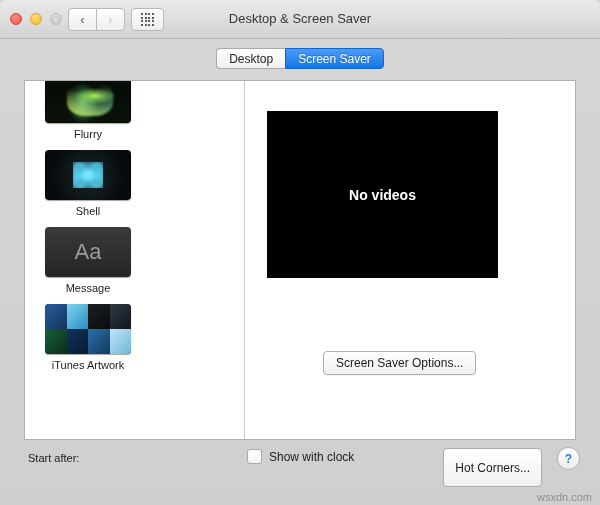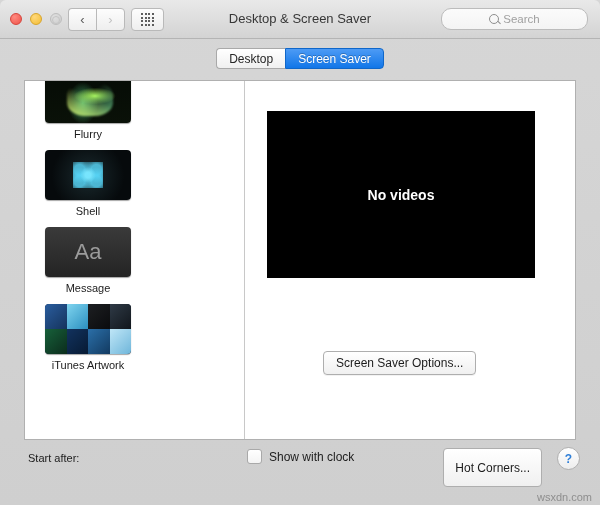--- a/index.html
+++ b/index.html
@@ -244,21 +244,21 @@
 
   
   .preview {
     flex: 1;
     position: relative;
     background: #ffffff;
   }
   .previewbox {
     position: absolute;
     left: 22px; top: 30px;
-    width: 268px; height: 167px;
+    width: 231px; height: 167px;
     background: #000;
     display: flex; align-items: center; justify-content: center;
   }
   .previewbox .novid {
     color: #ffffff;
     font-size: 14px;
     font-weight: bold;
   }
   .optbtn {
     position: absolute;
@@ -374,24 +374,20 @@
           <i></i>
           <i></i>
           <i></i>
           <i></i>
           <i></i>
       </span>
     </div>
 
     <div class="wintitle">Desktop &amp; Screen Saver</div>
 
-    <div class="searchfield">
-      <span class="mag"></span>
-      <span class="ph">Search</span>
-    </div>
   </div>
 
   <div class="tabbar">
     <div class="segmented">
       <div class="seg">Desktop</div>
       <div class="seg active">Screen Saver</div>
     </div>
   </div>
 
   <div class="panel">

